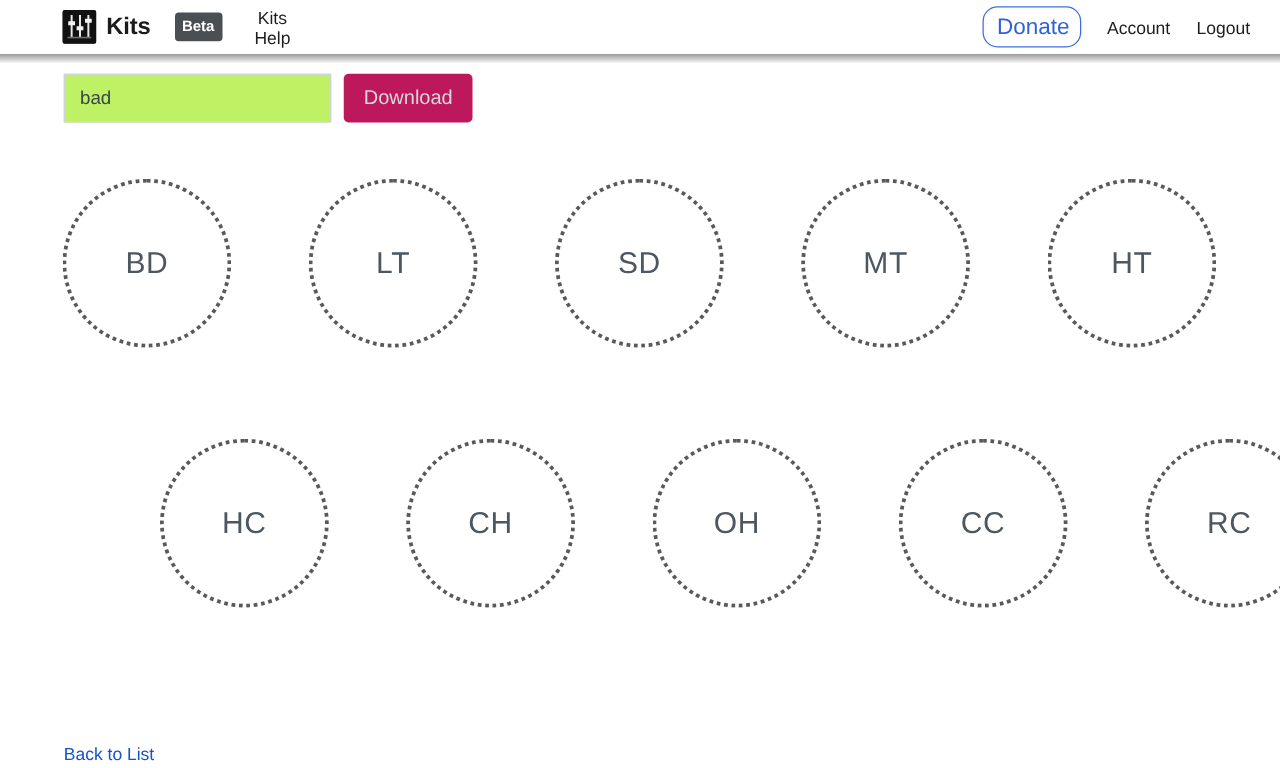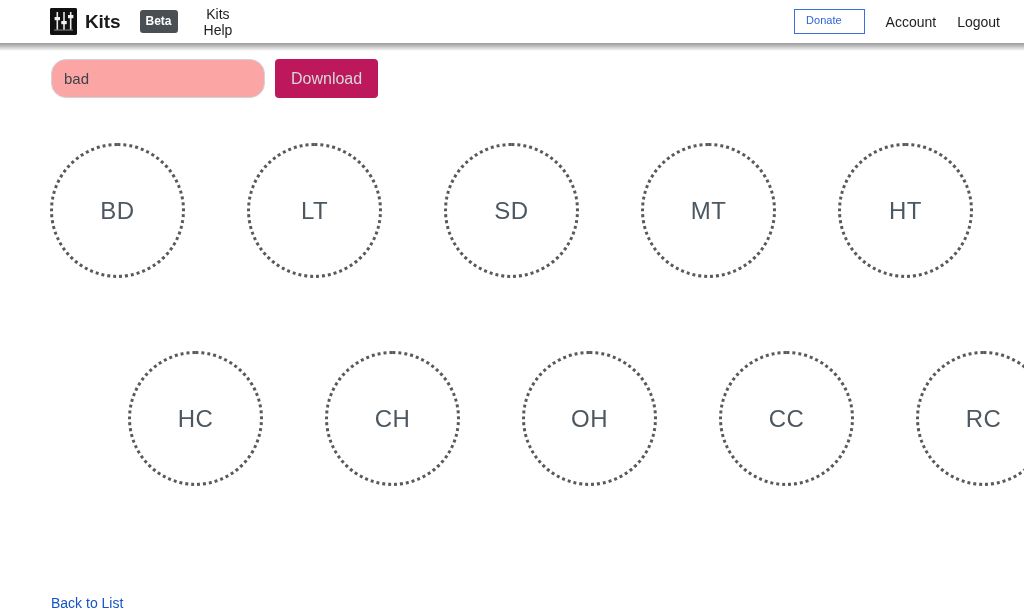--- a/index.html
+++ b/index.html
@@ -88,23 +88,23 @@
     right: 24px;
     top: 0;
     height: 43px;
     display: flex;
     align-items: center;
   }
   .donate-btn {
     border: 1px solid #3b6fe0;
     color: #2f62d8;
     background: #ffffff;
-    font-size: 11px;
-    padding: 4px 22px 5px 11px;
-    border-radius: 0;
+    font-size: 18px;
+    padding: 4px 8px 5px 11px;
+    border-radius: 12px;
     cursor: pointer;
     font-family: "Liberation Sans", sans-serif;
     line-height: 1.25;
   }
   .nav-right-link {
     font-size: 14px;
     color: #1d1d1d;
     text-decoration: none;
     margin-left: 21px;
     cursor: pointer;
@@ -115,26 +115,26 @@
     position: absolute;
     left: 51px;
     top: 59px;
     display: flex;
     align-items: flex-start;
   }
   #search-input {
     width: 214px;
     height: 39px;
     border: 1px solid #ced4da;
-    border-radius: 15px;
+    border-radius: 0;
     padding: 0 12px;
     font-size: 15px;
     color: #3d4349;
     font-family: "Liberation Sans", sans-serif;
-    background: #fca5a5;
+    background: #bef264;
     outline: none;
   }
   #download-btn {
     margin-left: 10px;
     height: 39px;
     background: #be185d;
     color: #d6d8db;
     border: none;
     border-radius: 4px;
     font-size: 16px;

